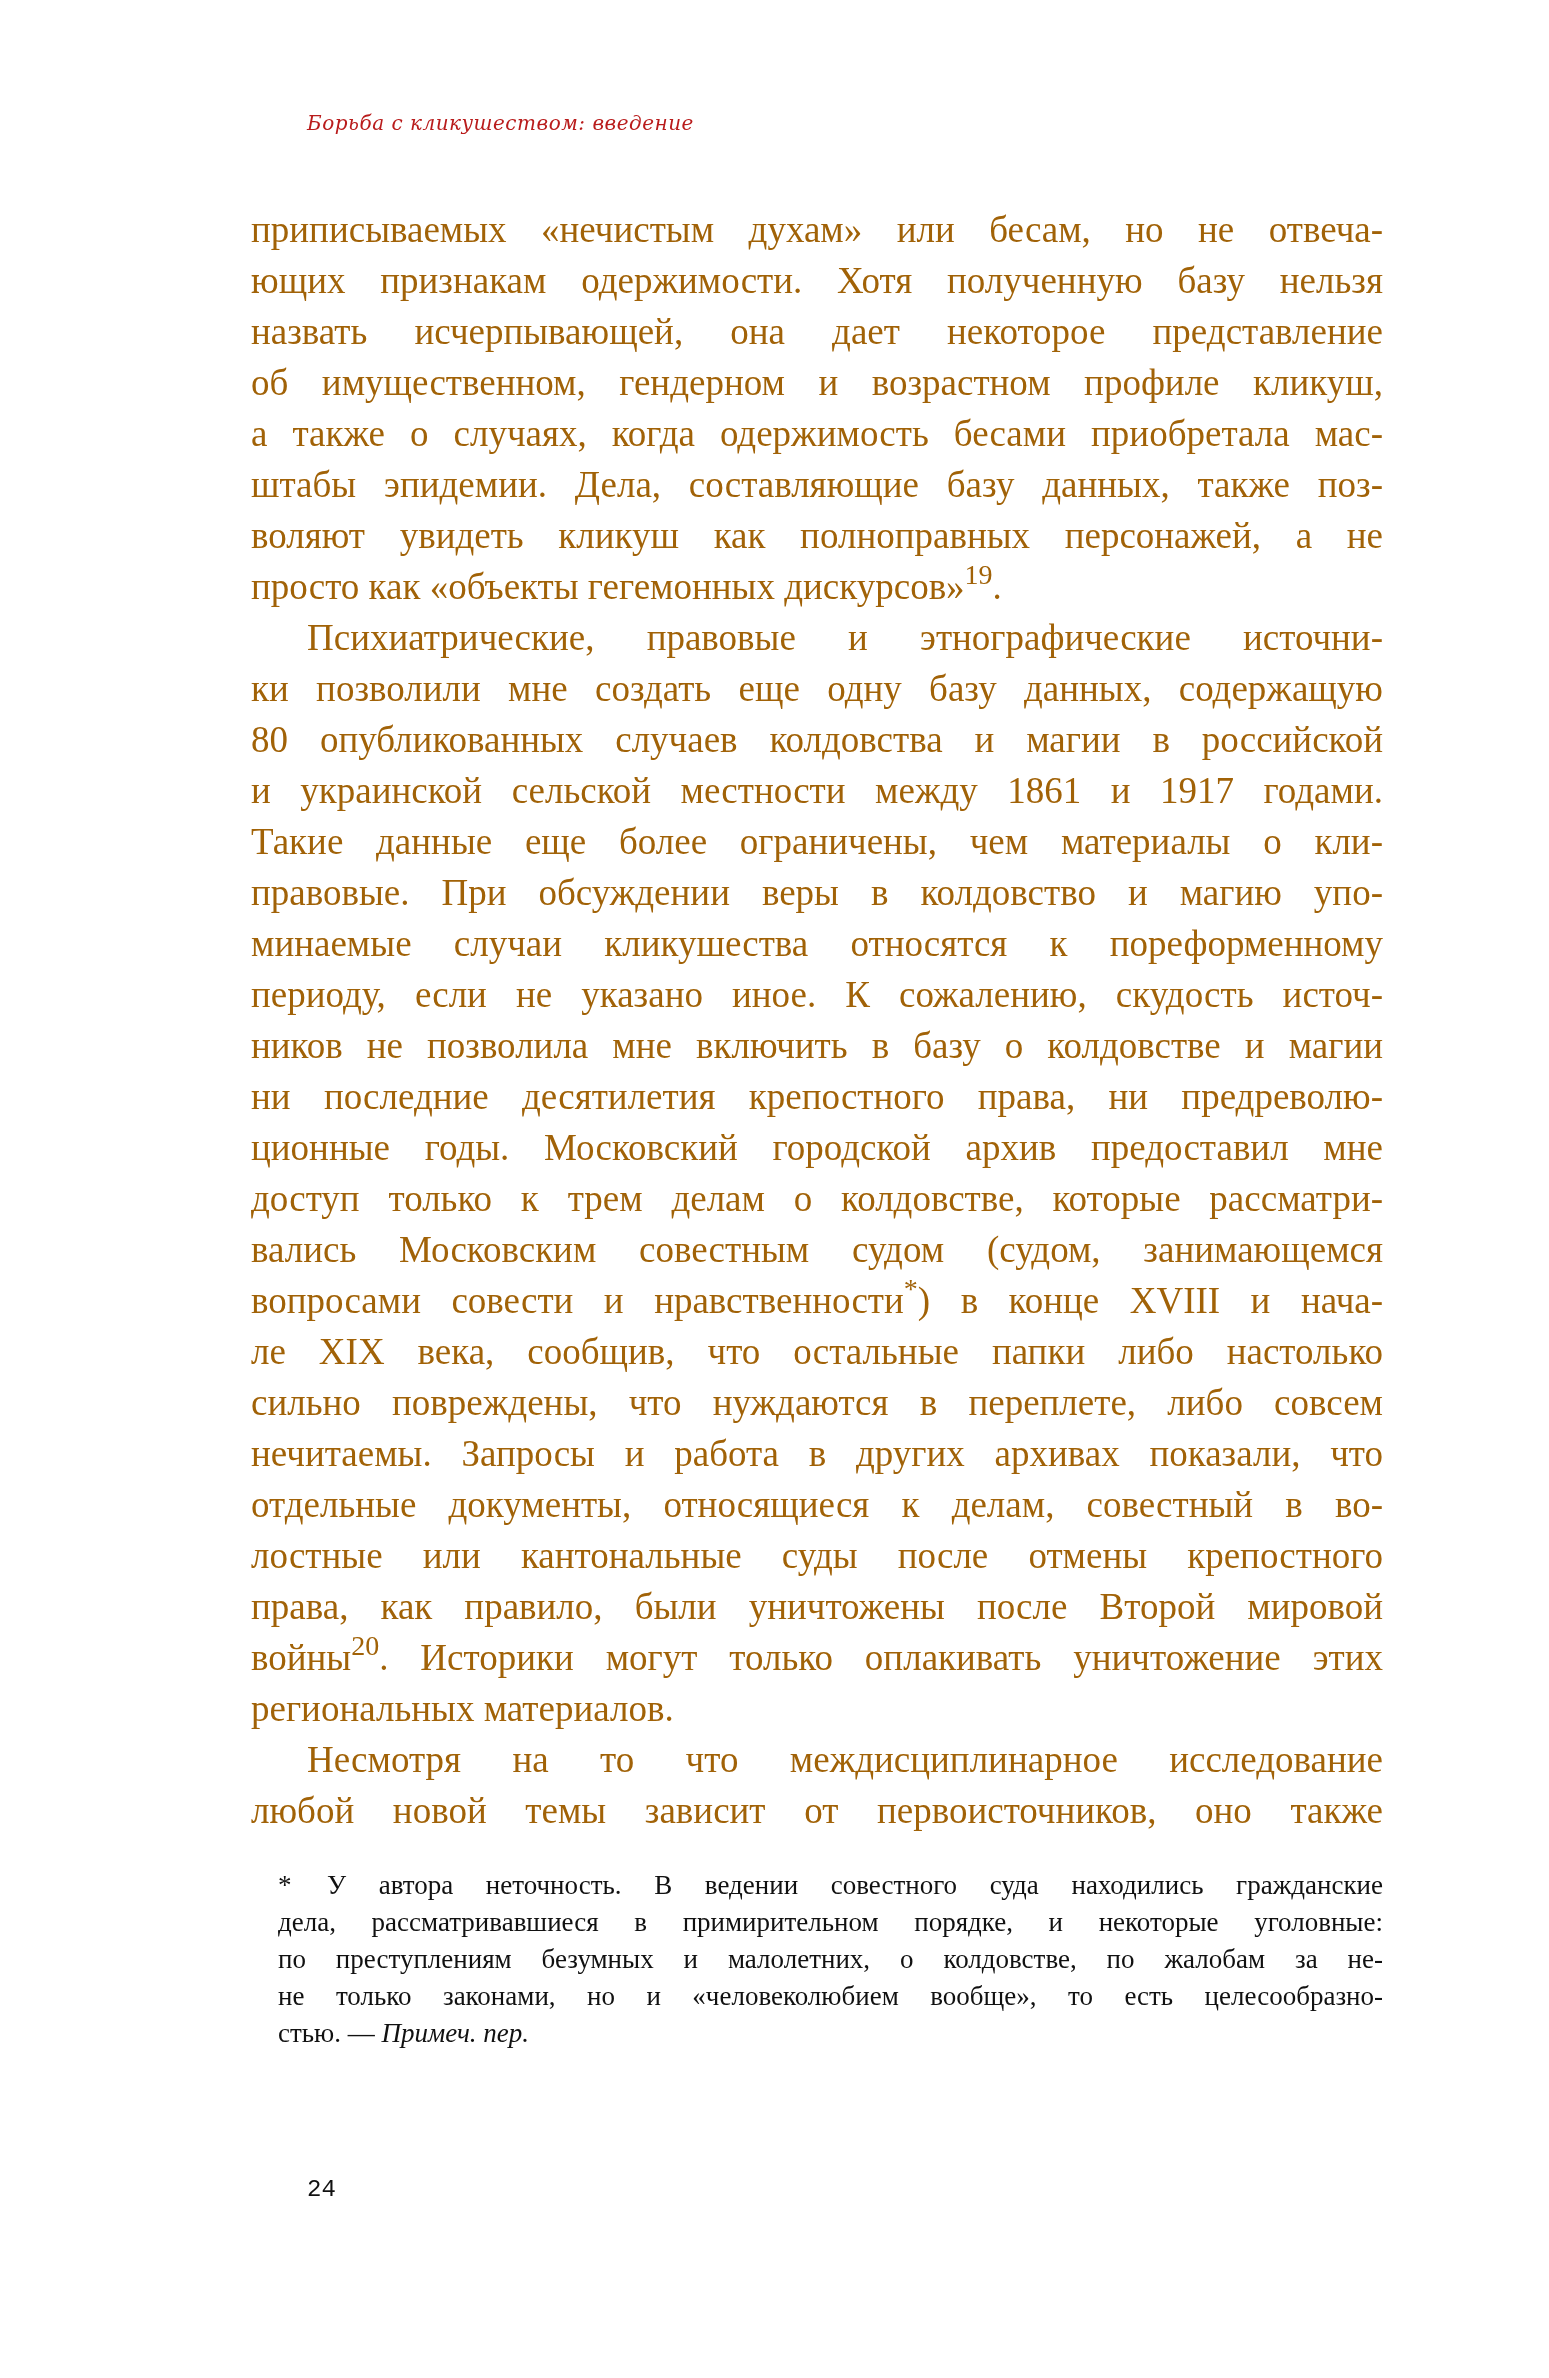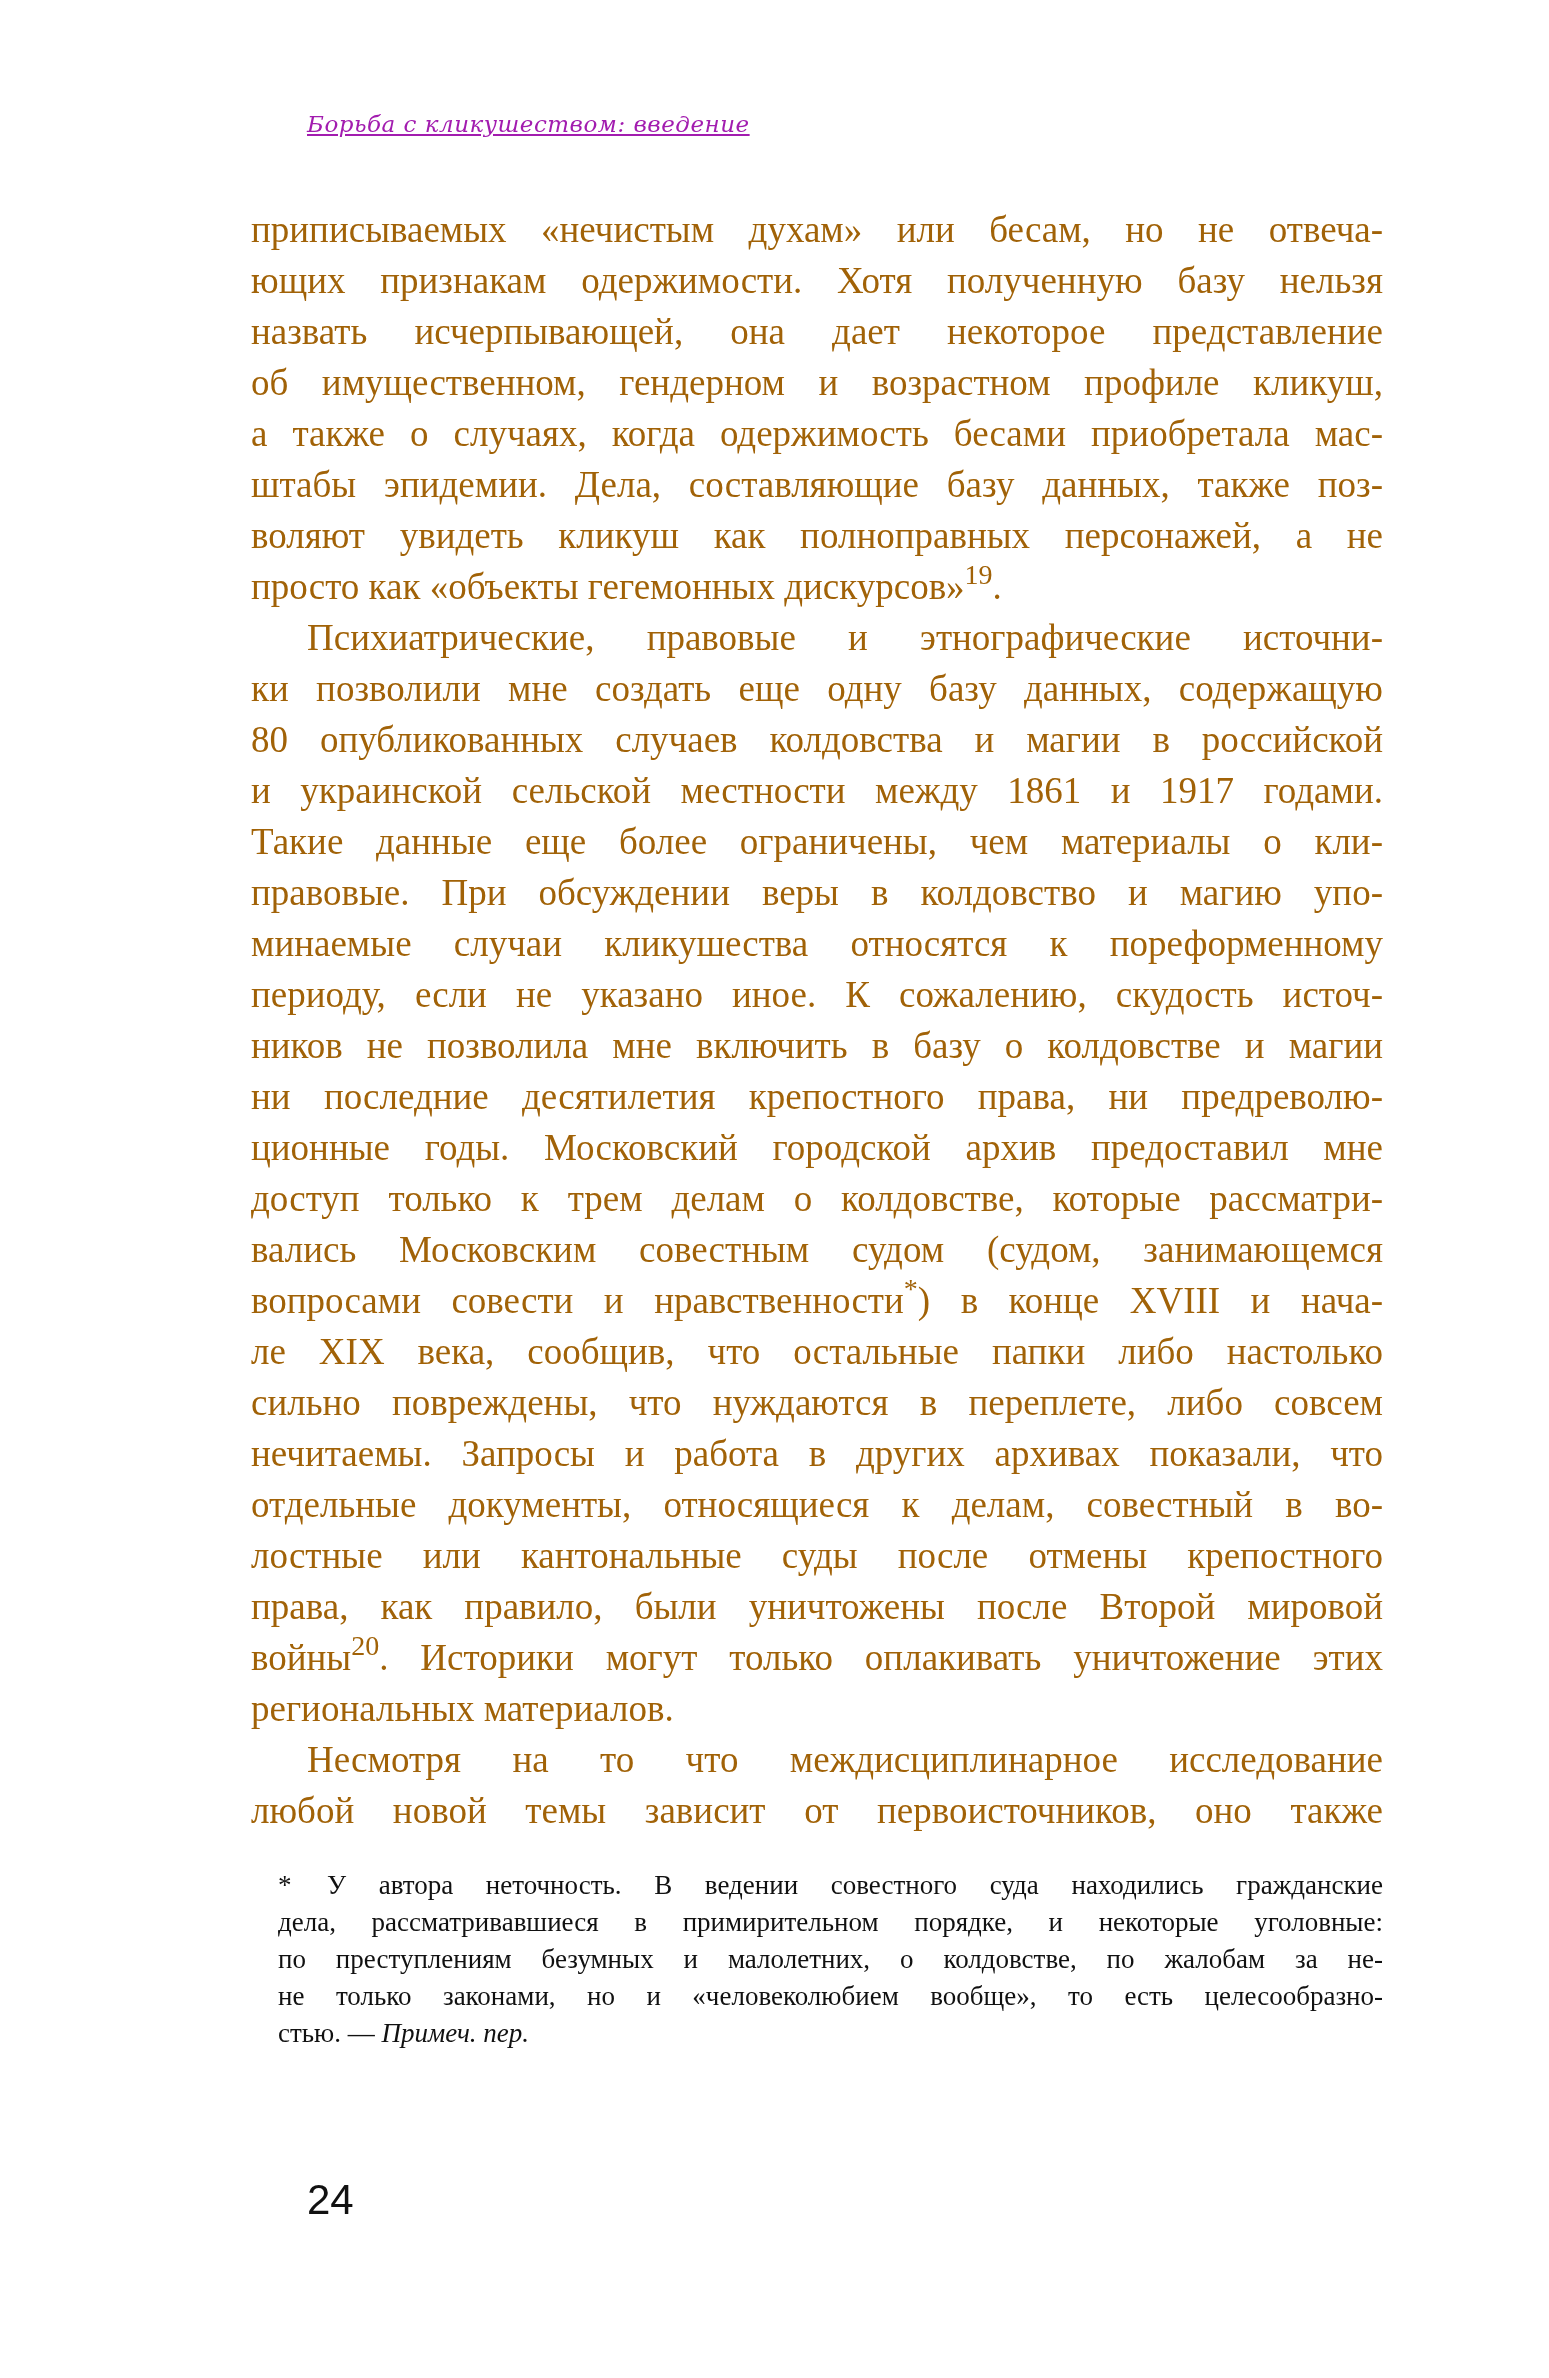--- a/index.html
+++ b/index.html
@@ -1,21 +1,21 @@
 <!DOCTYPE html>
 <html style="font-size:15px"><head>
 <meta charset="utf-8">
 <style>
   html, body { margin: 0; padding: 0; background: #ffffff; }
   body { width: 1550px; height: 2379px; position: relative; overflow: hidden; color: #111111; }
   .page { position: absolute; left: 0; top: 0; width: 1550px; height: 2379px; background: #ffffff; }
   .running-head {
     position: absolute; left: 307px; top: 111px;
     font-family: "DejaVu Serif", "Liberation Serif", serif;
-    font-style: italic; font-size: 23px; letter-spacing: 0.5px; color: #a21caf; text-decoration: underline;
+    font-style: italic; font-size: 20px; letter-spacing: 0.5px; color: #b91c1c;
   }
   .body-text {
     position: absolute; left: 251px; top: 204px; width: 1132px;
     font-family: "Liberation Serif", "DejaVu Serif", serif;
     font-size: 37px; line-height: 51px; color: #a16207;
   }
   .line { display: block; white-space: nowrap; text-align: justify; text-align-last: justify; height: 51px; }
   .line.last { text-align-last: left; }
   .line.indent { padding-left: 56px; }
   sup { font-size: 28px; line-height: 0; vertical-align: 15px; }
@@ -23,22 +23,22 @@
     position: absolute; left: 251px; top: 1867px; width: 1132px;
     font-family: "Liberation Serif", "DejaVu Serif", serif;
     font-size: 27px; line-height: 37px; color: #111;
   }
   .fn-line { display: block; white-space: nowrap; text-align: justify; text-align-last: justify; height: 37px; margin-left: 27px; }
   .fn-line.last { text-align-last: left; }
   .fn-marker { display: inline-block; width: 49px; }
   .fn-italic { font-style: italic; }
   .page-number {
     position: absolute; left: 307px; top: 2176px;
-    font-family: Liberation Sans, sans-serif;
-    font-size: 42px; color: #111;
+    font-family: Liberation Mono, monospace;
+    font-size: 24px; color: #111;
   }
 </style>
 </head>
 <body>
 
 <div class="page">
 
   <div class="running-head">Борьба с кликушеством: введение</div>
 
   <div class="body-text">

